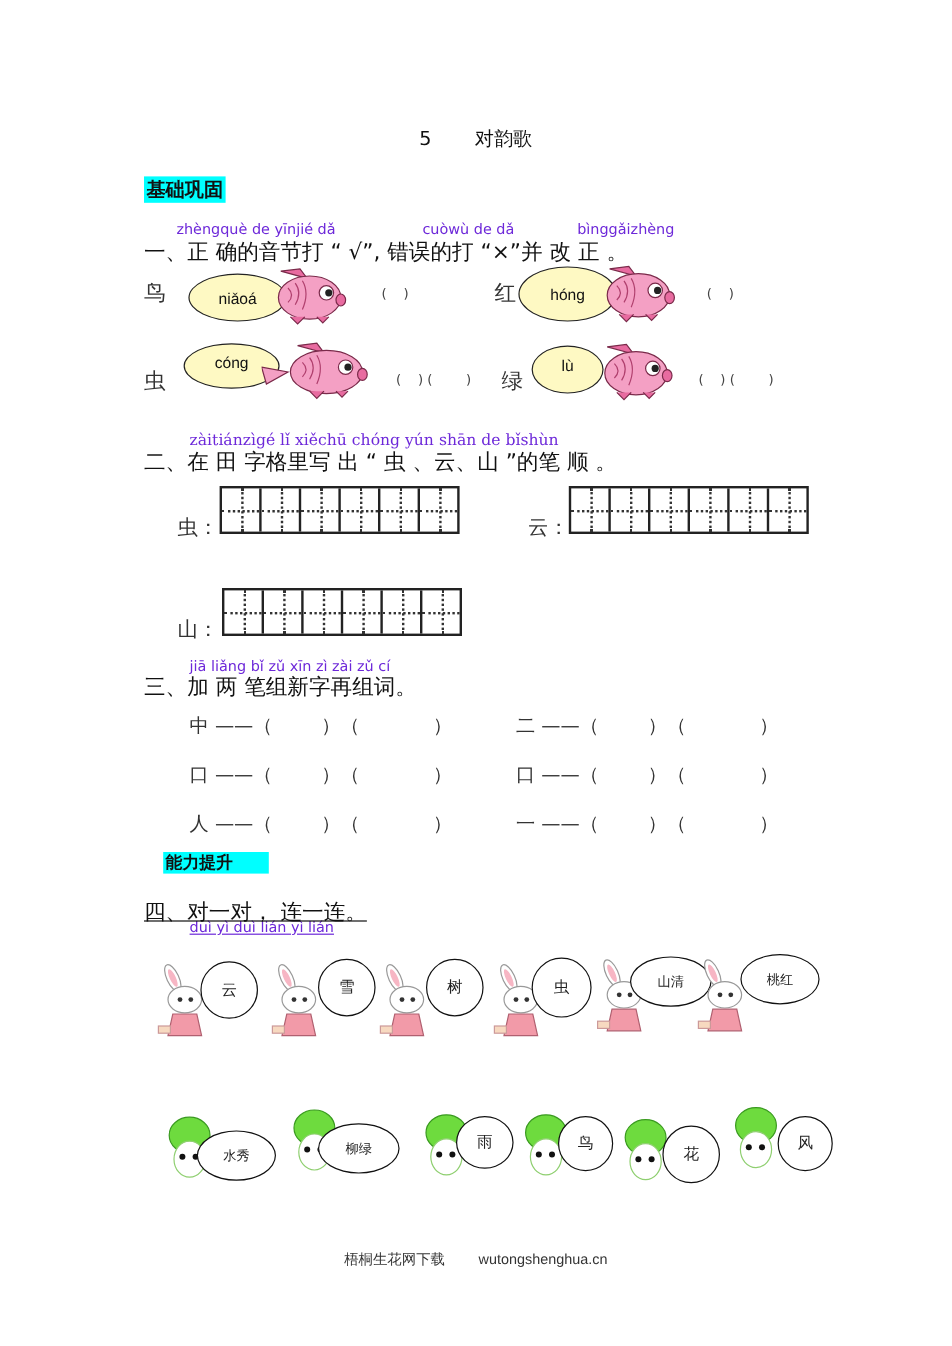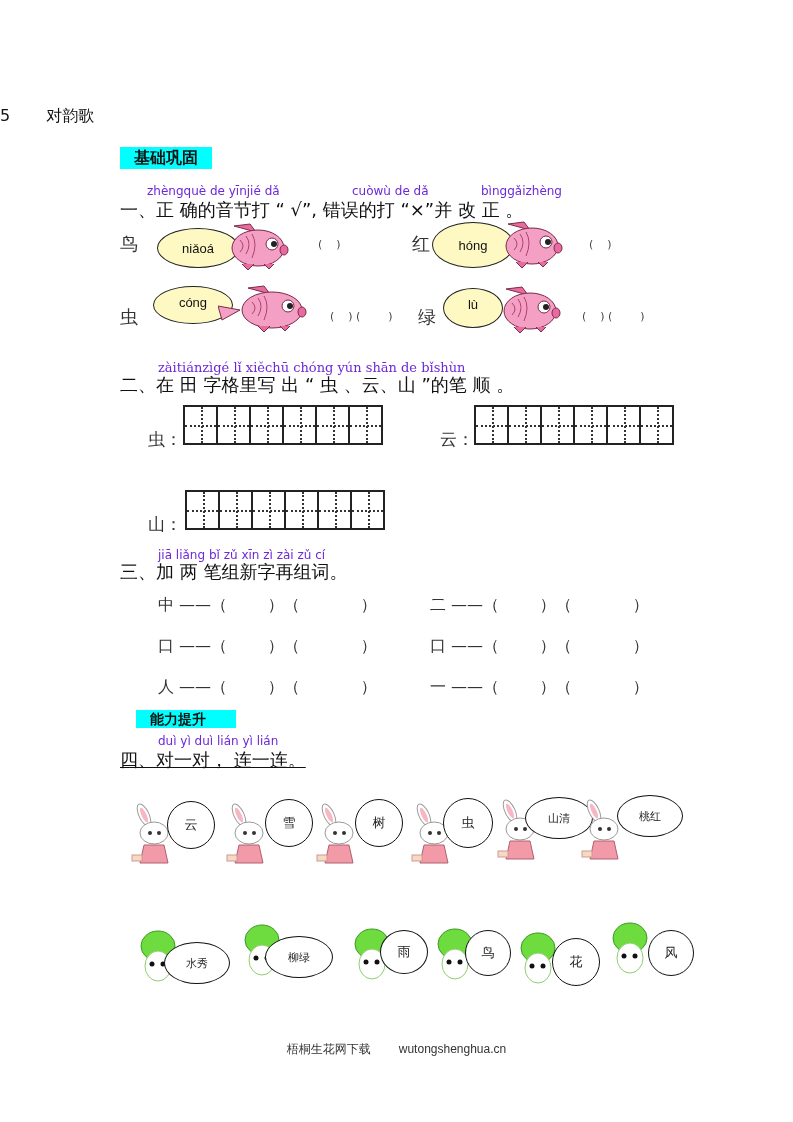--- a/index.html
+++ b/index.html
@@ -1,20 +1,20 @@
 <!DOCTYPE html>
 <html><head>
 <meta charset="utf-8">
 <style>
   html,body{margin:0;padding:0;background:#fff;}
   body{width:793px;height:1122px;position:relative;overflow:hidden;font-family:"DejaVu Sans","Liberation Sans",sans-serif;color:#111;}
   .abs{position:absolute;}
-  .title{left:0;width:793px;top:106px;text-align:left;font-size:16px;}
+  .title{left:0;width:793px;top:106px;text-align:center;font-size:16px;}
   .title .num{margin-right:36px;}
-  .hl{background:#00ffff;font-weight:bold;font-size:16px;padding:0 14px;line-height:22px;}
+  .hl{background:#00ffff;font-weight:bold;font-size:16px;padding:0 2px;line-height:22px;}
   .q{font-size:18px;white-space:nowrap;}
   .py{font-size:12px;white-space:nowrap;color:#6d28d9;}
   .ch{font-size:18px;color:#333;}
   .ellipse{border:1px solid #222;border-radius:50%;background:#fef9c3;display:flex;align-items:center;justify-content:center;font-size:13px;font-family:"Liberation Sans",sans-serif;}
   .paren{font-size:11px;color:#444;white-space:pre;}
   .grid{display:flex;border:2px solid #222;height:36px;}
   .cell{width:31px;height:36px;border-right:2px solid #222;position:relative;}
   .cell:last-child{border-right:none;}
   .cell::before{content:"";position:absolute;left:50%;top:0;bottom:0;border-left:2px dotted #333;}
   .cell::after{content:"";position:absolute;top:50%;left:0;right:0;border-top:2px dotted #333;}
@@ -129,21 +129,21 @@
 
 <div class="abs row3" style="left:158px;top:595px;">中 ——（        ）（            ）</div>
 <div class="abs row3" style="left:430px;top:595px;">二 ——（        ）（            ）</div>
 <div class="abs row3" style="left:158px;top:636px;">口 ——（        ）（            ）</div>
 <div class="abs row3" style="left:430px;top:636px;">口 ——（        ）（            ）</div>
 <div class="abs row3" style="left:158px;top:677px;">人 ——（        ）（            ）</div>
 <div class="abs row3" style="left:430px;top:677px;">一 ——（        ）（            ）</div>
 
 <div class="abs hl" style="left:120px;top:710px;font-size:14px;line-height:18px;padding-right:30px;margin-left:16px;">能力提升</div>
 
-<div class="abs py" style="left:158px;top:734px;">duì yì duì     lián yì lián</div>
+<div class="abs py" style="left:158px;top:766px;text-decoration:underline;">duì yì duì     lián yì lián</div>
 <div class="abs q" style="left:120px;top:748px;text-decoration:underline;">四、对一对， 连一连。</div>
 
 <div class="abs" style="left:130px;top:795px;width:540px;height:80px;">
 
   <svg class="abs" style="left:0;top:8px;" width="50" height="70" viewBox="0 0 50 70">
     <ellipse cx="14" cy="12" rx="5" ry="12" fill="#fff" stroke="#999" transform="rotate(-25 14 12)"></ellipse>
       <ellipse cx="14" cy="12" rx="2.5" ry="8" fill="#f7b6c4" transform="rotate(-25 14 12)"></ellipse>
     <ellipse cx="24" cy="30" rx="14" ry="11" fill="#fff" stroke="#999"></ellipse>
       <circle cx="20" cy="30" r="2" fill="#333"></circle>
       <circle cx="29" cy="30" r="2" fill="#333"></circle>

